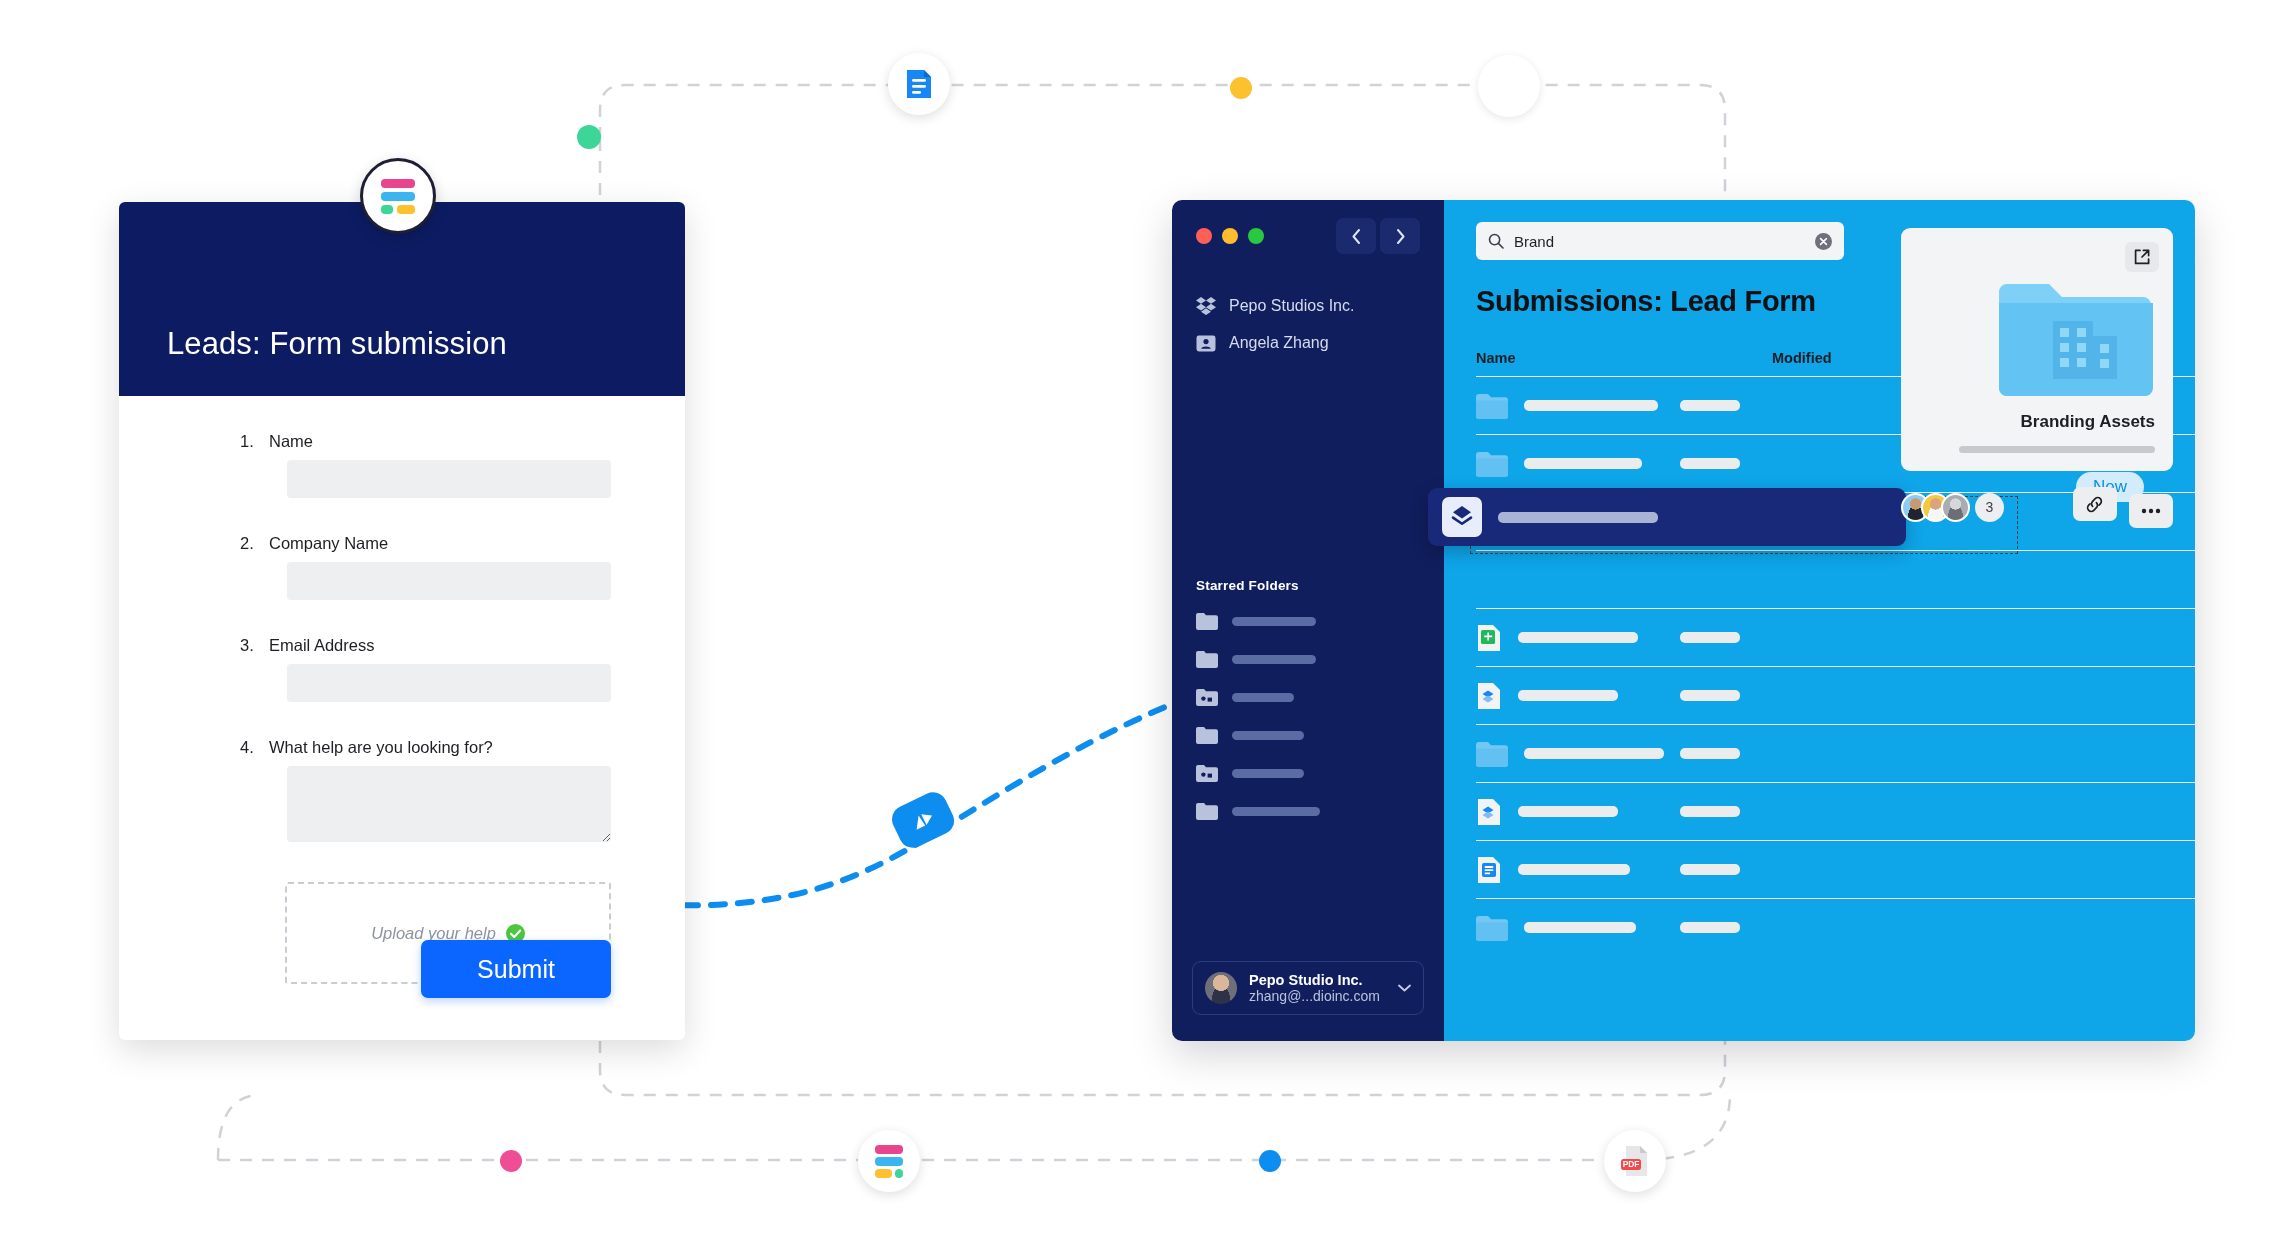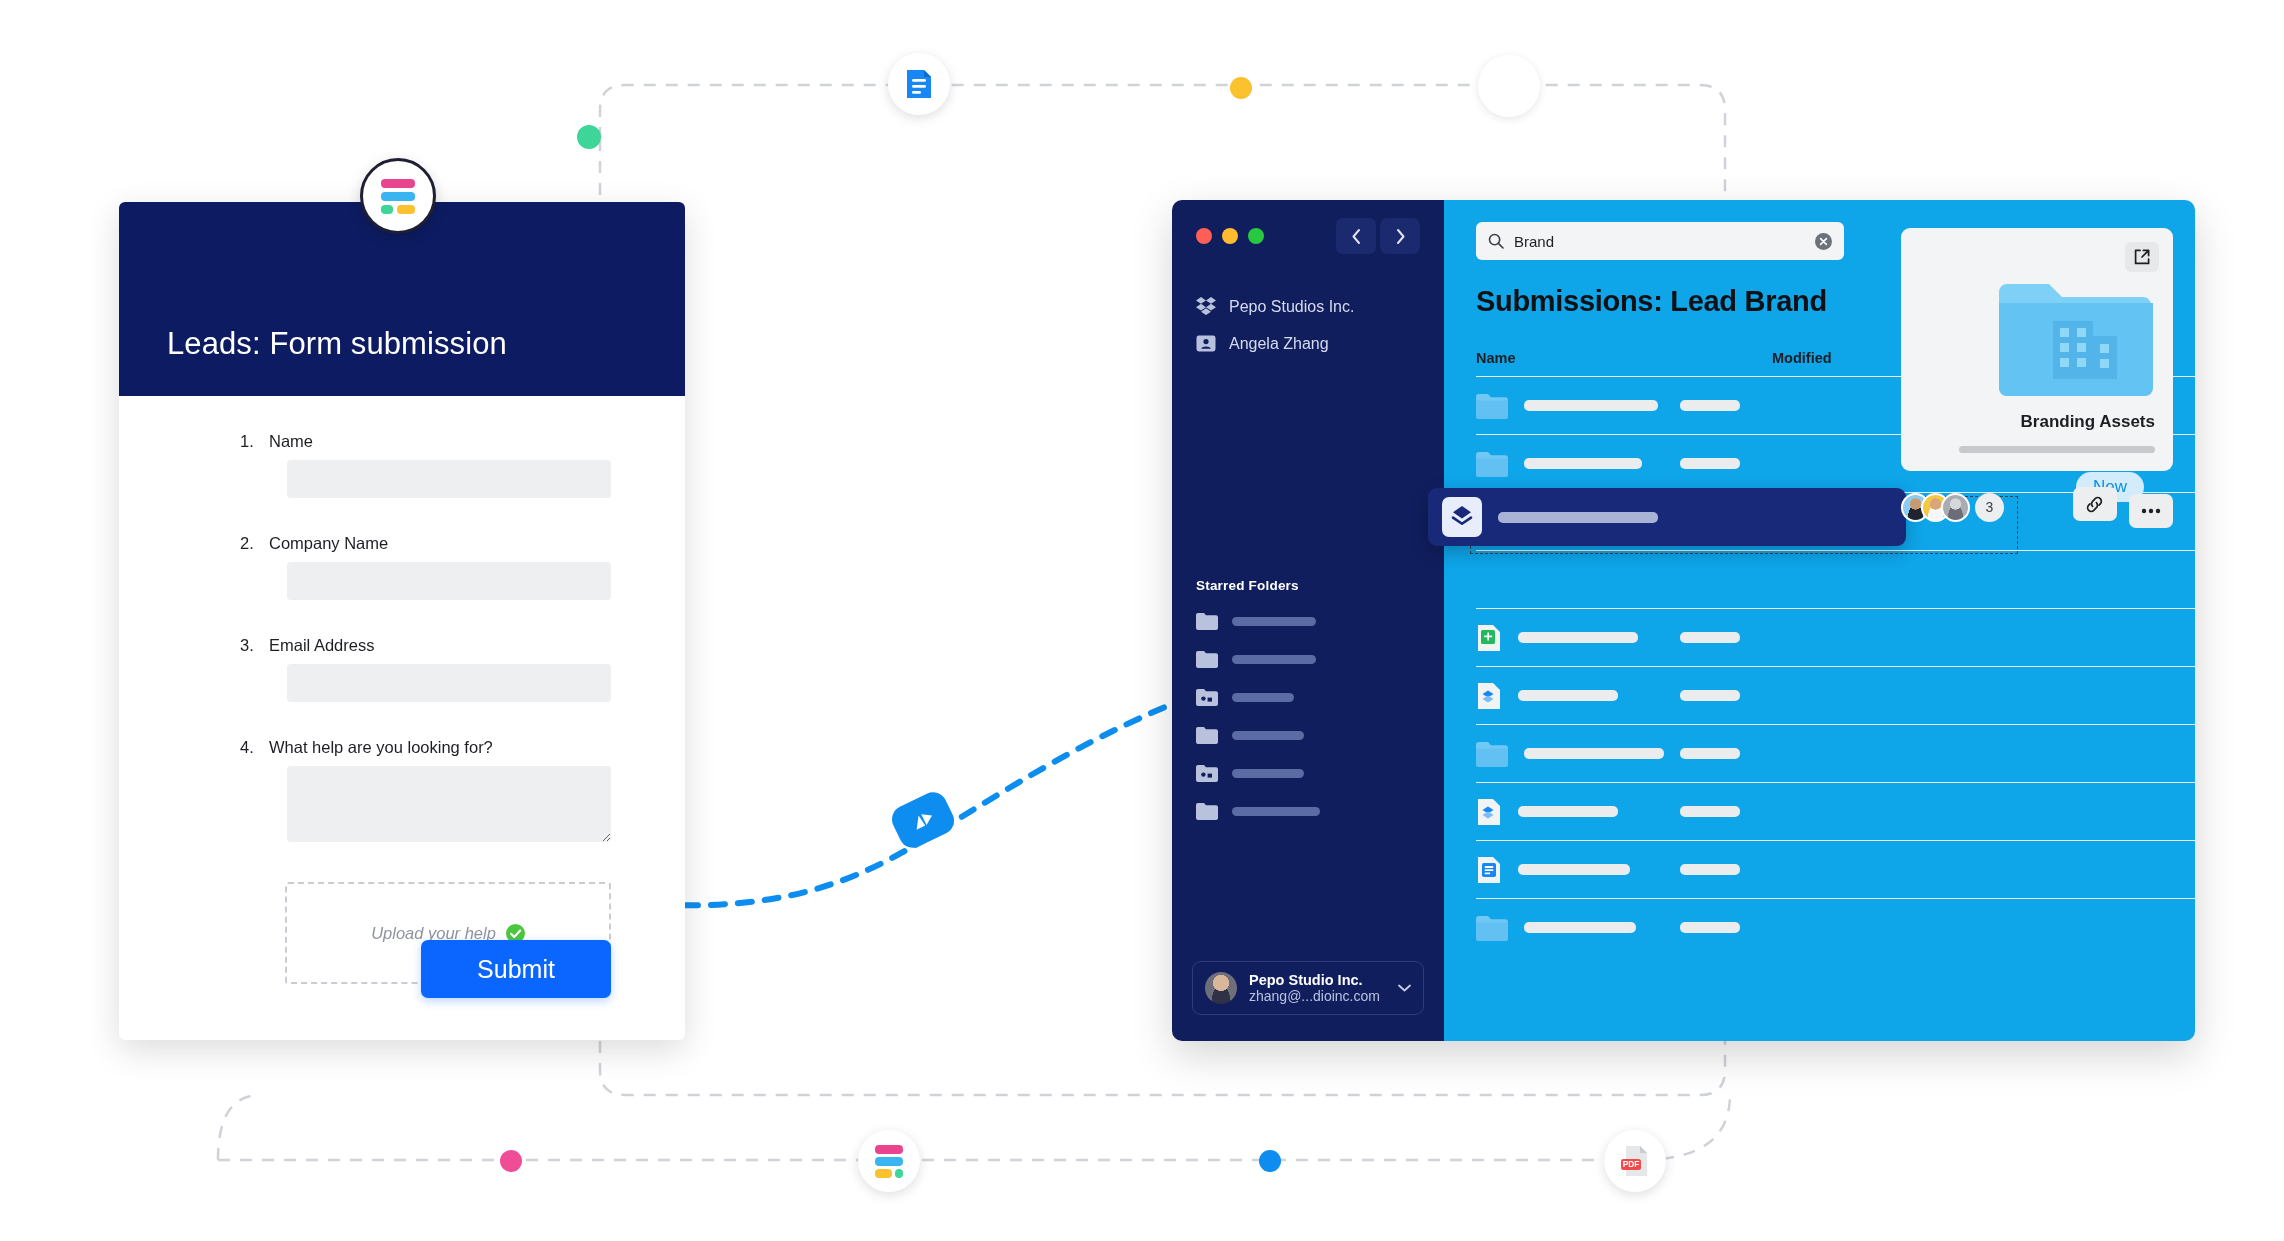--- a/index.html
+++ b/index.html
@@ -74,21 +74,21 @@
   #sidebar {
     position: absolute; left: 0; top: 0; width: 272px; height: 100%;
     background: #111e5e;
   }
   .traffic { position: absolute; top: 28px; width: 16px; height: 16px; border-radius: 50%; }
   .navbtn {
     position: absolute; top: 220px; width: 40px; height: 36px; border-radius: 7px;
     background: #1b2a6e; display: flex; align-items: center; justify-content: center;
     border: 0; cursor: pointer;
   }
-  .sb-entry { position: absolute; left: 24px; display: flex; align-items: center; gap: 13px; }
+  .sb-entry { position: absolute; left: 24px; display: flex; gap: 13px; }
   .sb-entry-text { color: #d6dbee; font-size: 16px; }
   #starred-head {
     position: absolute; left: 24px; top: 378px; color: #fff;
     font-size: 13.5px; font-weight: bold; letter-spacing: .2px;
   }
   .sb-row { position: absolute; left: 24px; display: flex; align-items: center; gap: 14px; }
   .sb-placeholder { height: 9px; border-radius: 5px; background: #5b6ba3; }
   #account {
     position: absolute; left: 20px; bottom: 26px; width: 232px; height: 54px;
     border: 1px solid #2c3c7d; border-radius: 9px;
@@ -391,21 +391,21 @@
           <circle cx="6.6" cy="6.6" r="5.1" stroke="#3b3f4a" stroke-width="1.6" fill="none"></circle>
           <path d="M10.4 10.4 L15 15" stroke="#3b3f4a" stroke-width="1.6" stroke-linecap="round"></path>
         </svg>
         <span id="search-value">Brand</span>
         <svg width="17" height="17" viewBox="0 0 17 17">
           <circle cx="8.5" cy="8.5" r="8.5" fill="#6d717d"></circle>
           <path d="M5.6 5.6 L11.4 11.4 M11.4 5.6 L5.6 11.4" stroke="#fff" stroke-width="1.6" stroke-linecap="round"></path>
         </svg>
       </div>
 
-      <div id="list-title">Submissions: Lead Brand</div>
+      <div id="list-title">Submissions: Lead Form</div>
 
       <div class="col-head" style="left:32px;">Name</div>
       <div class="col-head" style="left:328px;text-align:center;">Modified</div>
 
       <div id="rows">
 
         <div class="row">
           <svg width="32" height="26" viewBox="0 0 32 26">
             <path d="M0 4 a3 3 0 0 1 3-3 h9 l3 3.2 h14 a3 3 0 0 1 3 3 V23 a3 3 0 0 1-3 3 H3 a3 3 0 0 1-3-3 Z" fill="#71c8f5"></path>
             <path d="M0 7.5 h32 V23 a3 3 0 0 1-3 3 H3 a3 3 0 0 1-3-3 Z" fill="#62c0f2"></path>

